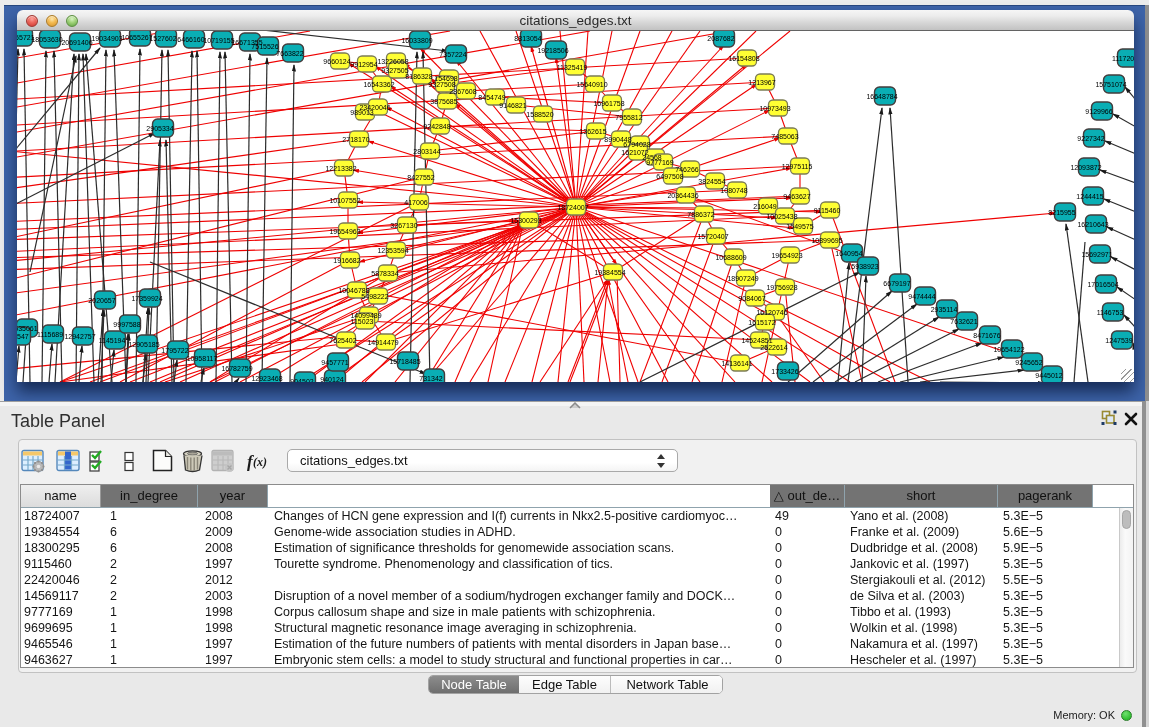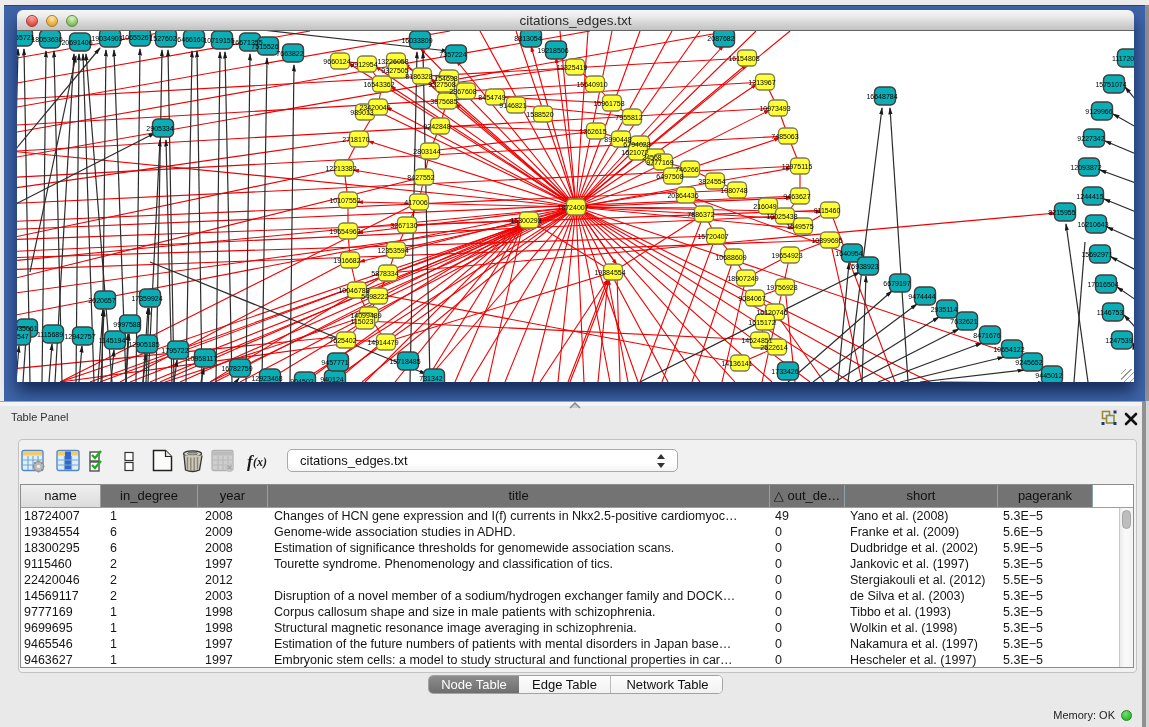--- a/index.html
+++ b/index.html
@@ -11,21 +11,21 @@
    border-radius:6px 6px 0 0; box-shadow: 0 10px 16px rgba(10,25,60,.75); }
  #tbar { position:absolute; left:0; top:0; width:100%; height:21px;
    border-radius:6px 6px 0 0; border-bottom:1px solid #636363;
    background:linear-gradient(#f6f6f6, #ececec 30%, #d6d6d6 64%, #c2c2c2 100%); }
  #ttl { position:absolute; width:100%; top:2.5px; text-align:center; font-size:13.5px; color:#2a2a2a; }
  #gview { position:absolute; left:0; top:21px; width:1117px; height:351px; background:#fff; overflow:hidden; }
  #grip { position:absolute; right:0; bottom:0; width:13px; height:13px;
    background:repeating-linear-gradient(135deg, transparent 0 3px, #9a9a9a 3px 4px); }
  #panel { position:absolute; left:0; top:401px; width:1149px; height:326px;
    background:#e9e9e9; border-top:1px solid #9f9f9f; }
- #ptitle { position:absolute; left:11px; top:9px; font-size:11px; color:#2f2f2f; }
+ #ptitle { position:absolute; left:11px; top:9px; font-size:18px; color:#2f2f2f; }
  #inner { position:absolute; left:18px; top:37px; width:1119px; height:234px;
    background:#f1f1f1; border:1px solid #c2c2c2; border-radius:4px; }
  #combo { position:absolute; left:287px; top:449px; width:391px; height:23px; background:linear-gradient(#ffffff 60%,#f4f4f4);
    border:1px solid #a9a9a9; border-radius:5px; font-size:13px; color:#111; line-height:21px; padding-left:12px; }
  #tbl { position:absolute; left:20px; top:484px; width:1114px; height:184px;
    background:#fff; border:1px solid #8c8c8c; overflow:hidden; }
  .hc { position:absolute; top:0; height:22px; font-size:13px; color:#111; line-height:22px;
    border-right:1px solid #8fa3ad; }
  .hblue { background:#737373; }
  .hgray { background:linear-gradient(#efefef,#dcdcdc); border-right:1px solid #9a9a9a; }
@@ -712,21 +712,21 @@
         <div class="c" style="left:754px;width:68px;">0</div>
         <div class="c" style="left:829px;width:146px;">Franke et al. (2009)</div>
         <div class="c" style="left:982px;width:88px;">5.6E−5</div>
       </div>
 <div class="row">
         <div class="c" style="left:3px;width:75px;">18300295</div>
         <div class="c" style="left:89px;width:86px;">6</div>
         <div class="c" style="left:184px;width:61px;">2008</div>
         <div class="c" style="left:253px;width:494px;">Estimation of significance thresholds for genomewide association scans.</div>
         <div class="c" style="left:754px;width:68px;">0</div>
-        <div class="c" style="left:829px;width:146px;">Dudbridge et al. (2002)</div>
+        <div class="c" style="left:829px;width:146px;">Dudbridge et al. (2008)</div>
         <div class="c" style="left:982px;width:88px;">5.9E−5</div>
       </div>
 <div class="row">
         <div class="c" style="left:3px;width:75px;">9115460</div>
         <div class="c" style="left:89px;width:86px;">2</div>
         <div class="c" style="left:184px;width:61px;">1997</div>
         <div class="c" style="left:253px;width:494px;">Tourette syndrome. Phenomenology and classification of tics.</div>
         <div class="c" style="left:754px;width:68px;">0</div>
         <div class="c" style="left:829px;width:146px;">Jankovic et al. (1997)</div>
         <div class="c" style="left:982px;width:88px;">5.3E−5</div>
@@ -782,21 +782,20 @@
         <div class="c" style="left:253px;width:494px;">Embryonic stem cells: a model to study structural and functional properties in car…</div>
         <div class="c" style="left:754px;width:68px;">0</div>
         <div class="c" style="left:829px;width:146px;">Hescheler et al. (1997)</div>
         <div class="c" style="left:982px;width:88px;">5.3E−5</div>
       </div>
     </div>
   <div id="hdr">
       <div class="hc hgray" style="left:0px;width:80px;text-align:center;">name</div>
       <div class="hc hblue" style="left:80px;width:97px;text-align:center;">in_degree</div>
       <div class="hc hblue" style="left:177px;width:70px;text-align:center;">year</div>
-      <div class="hc hblue" style="left:247px;width:502px;text-align:center;">title</div>
       <div class="hc hblue" style="left:749px;width:75px;text-align:center;">△ out_de…</div>
       <div class="hc hblue" style="left:824px;width:153px;text-align:center;">short</div>
       <div class="hc hblue" style="left:977px;width:95px;text-align:center;">pagerank</div>
     </div>
   <div id="sbar">
       <div id="thumb"></div>
     </div>
 </div>
 <div id="tabs">
   <div class="tab" id="tab1">Node Table</div>

